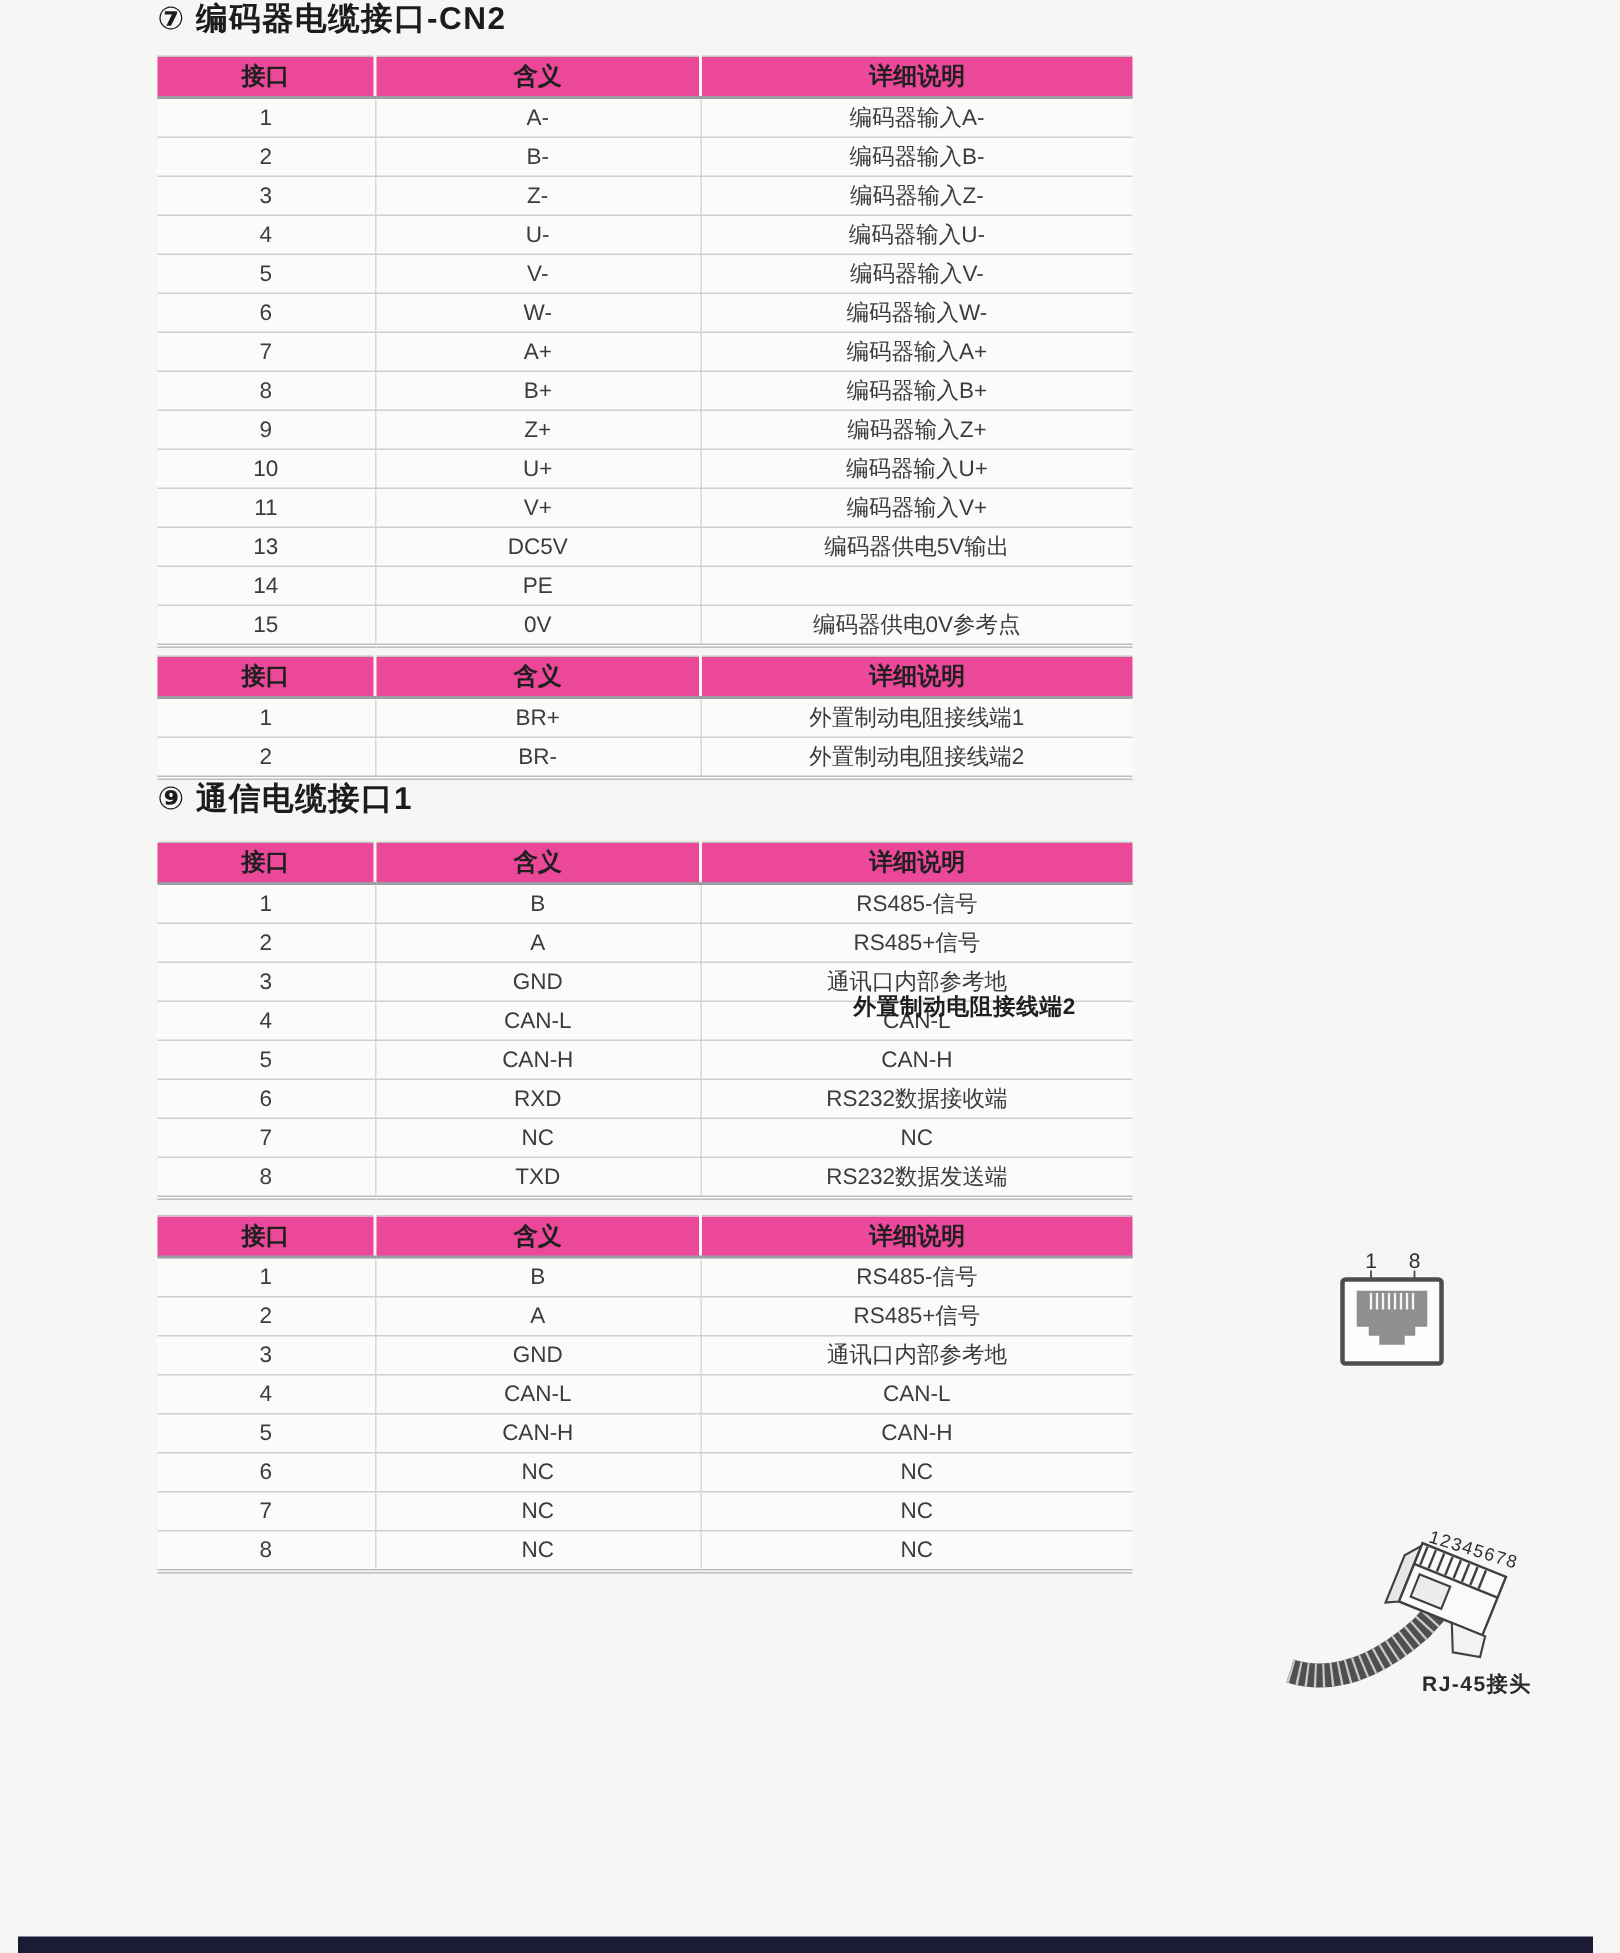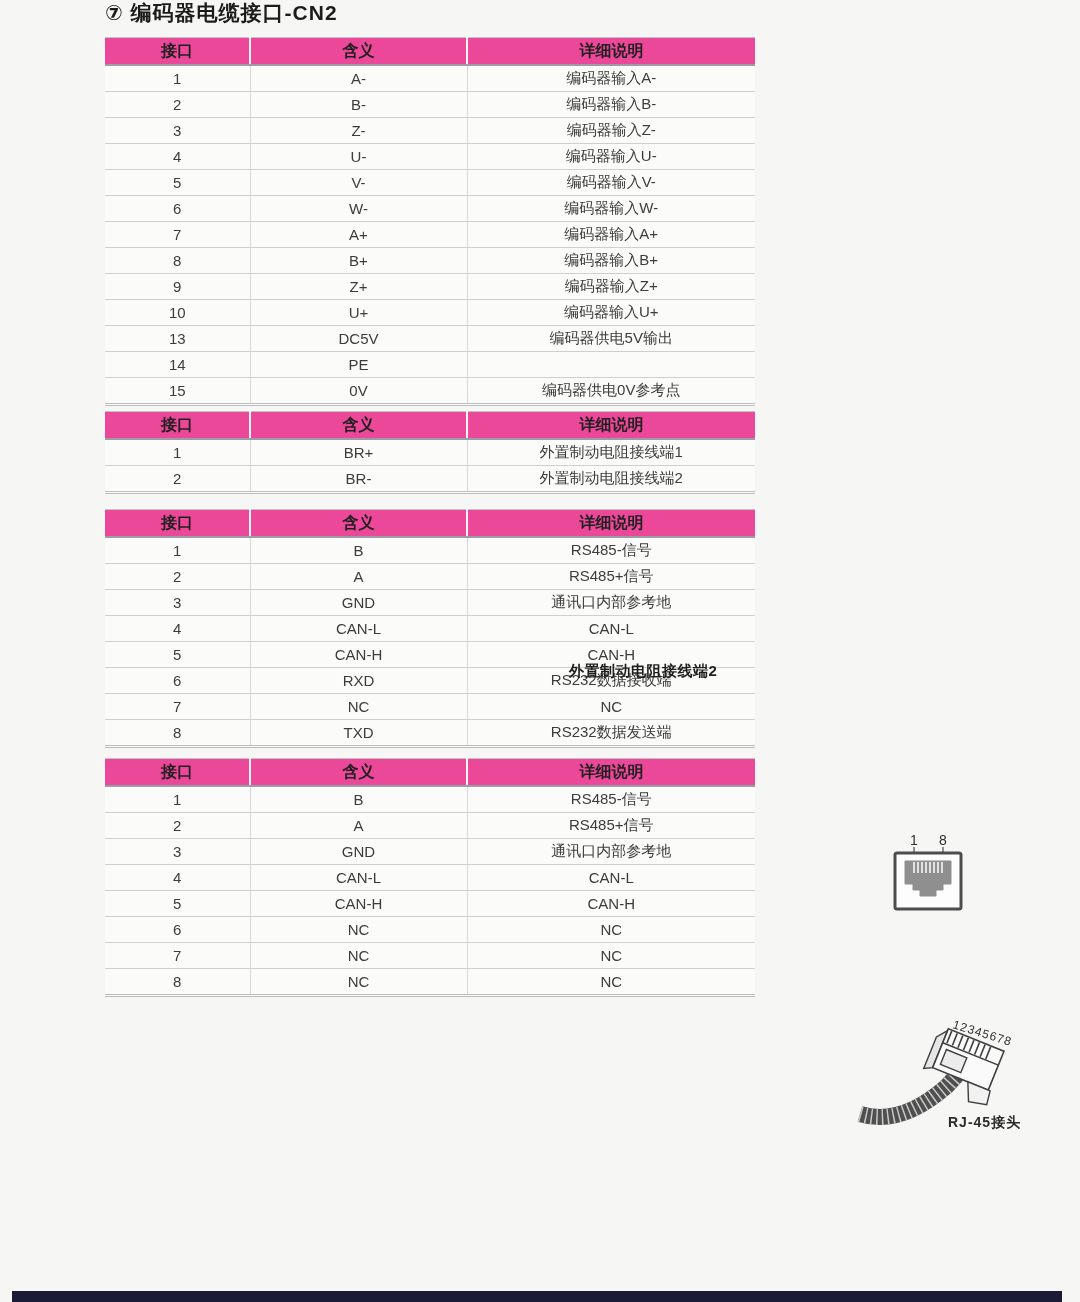--- a/index.html
+++ b/index.html
@@ -130,20 +130,25 @@
             <td>9</td>
             <td>Z+</td>
             <td>编码器输入Z+</td>
           </tr>
           <tr>
             <td>10</td>
             <td>U+</td>
             <td>编码器输入U+</td>
           </tr>
           <tr>
+            <td>11</td>
+            <td>V+</td>
+            <td>编码器输入V+</td>
+          </tr>
+          <tr>
             <td>13</td>
             <td>DC5V</td>
             <td>编码器供电5V输出</td>
           </tr>
           <tr>
             <td>14</td>
             <td>PE</td>
             <td></td>
           </tr>
           <tr>
@@ -174,20 +179,21 @@
             <td>外置制动电阻接线端1</td>
           </tr>
           <tr>
             <td>2</td>
             <td>BR-</td>
             <td>外置制动电阻接线端2</td>
           </tr>
         </tbody>
     </table>
 
+    <h2 class="sec-title t3-title">⑨ 通信电缆接口1</h2>
     <table class="pinout t3-table">
       <colgroup>
           <col style="width:145px">
           <col style="width:217px">
           <col style="width:288px">
         </colgroup>
       <thead>
         <tr>
           <th>接口</th>
           <th>含义</th>

